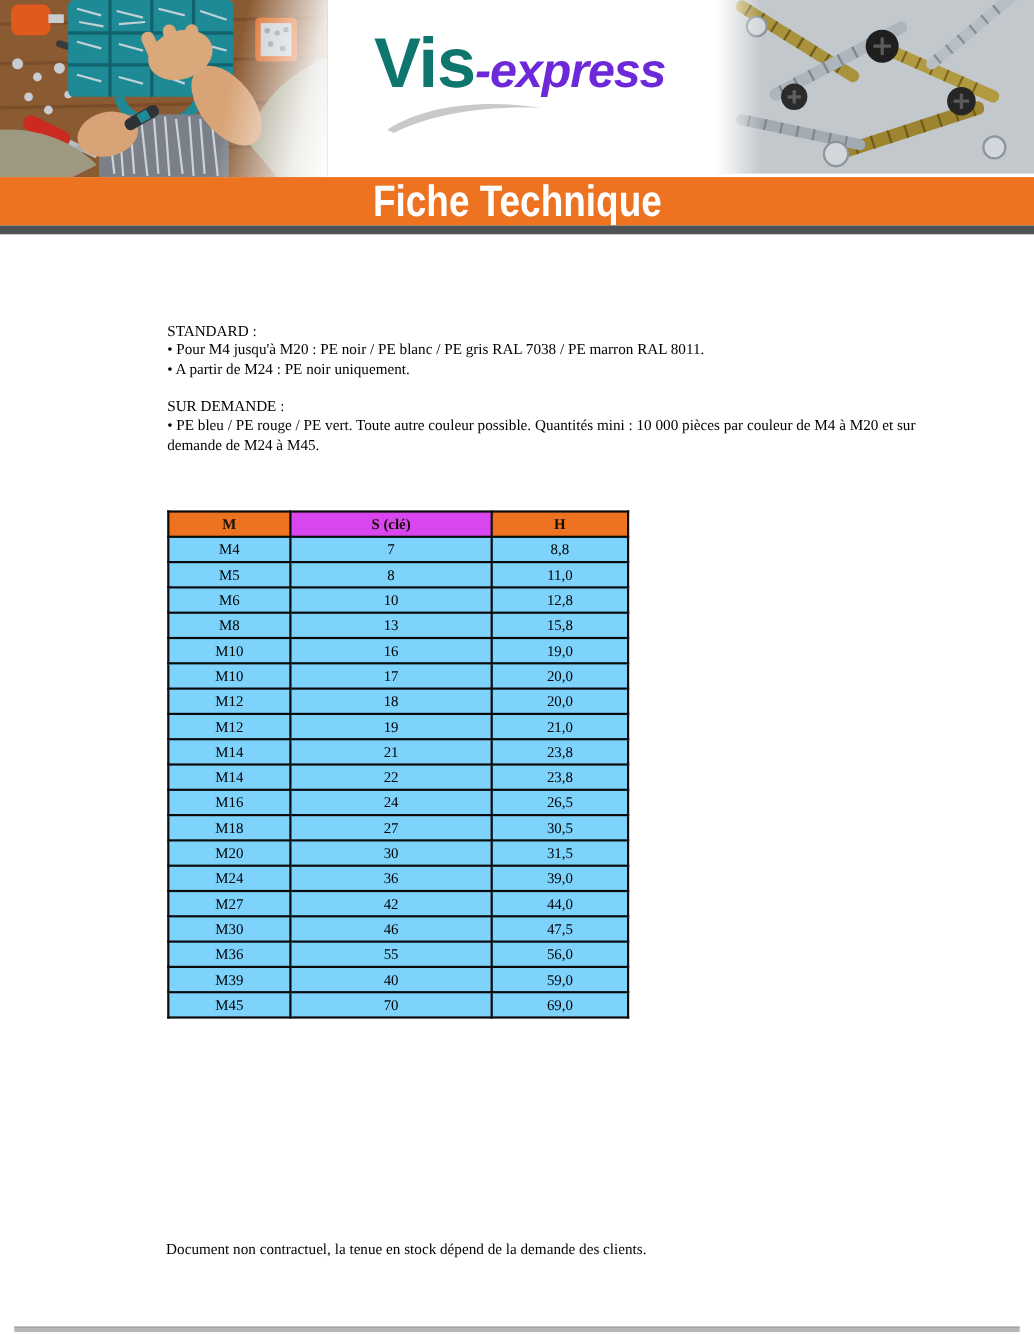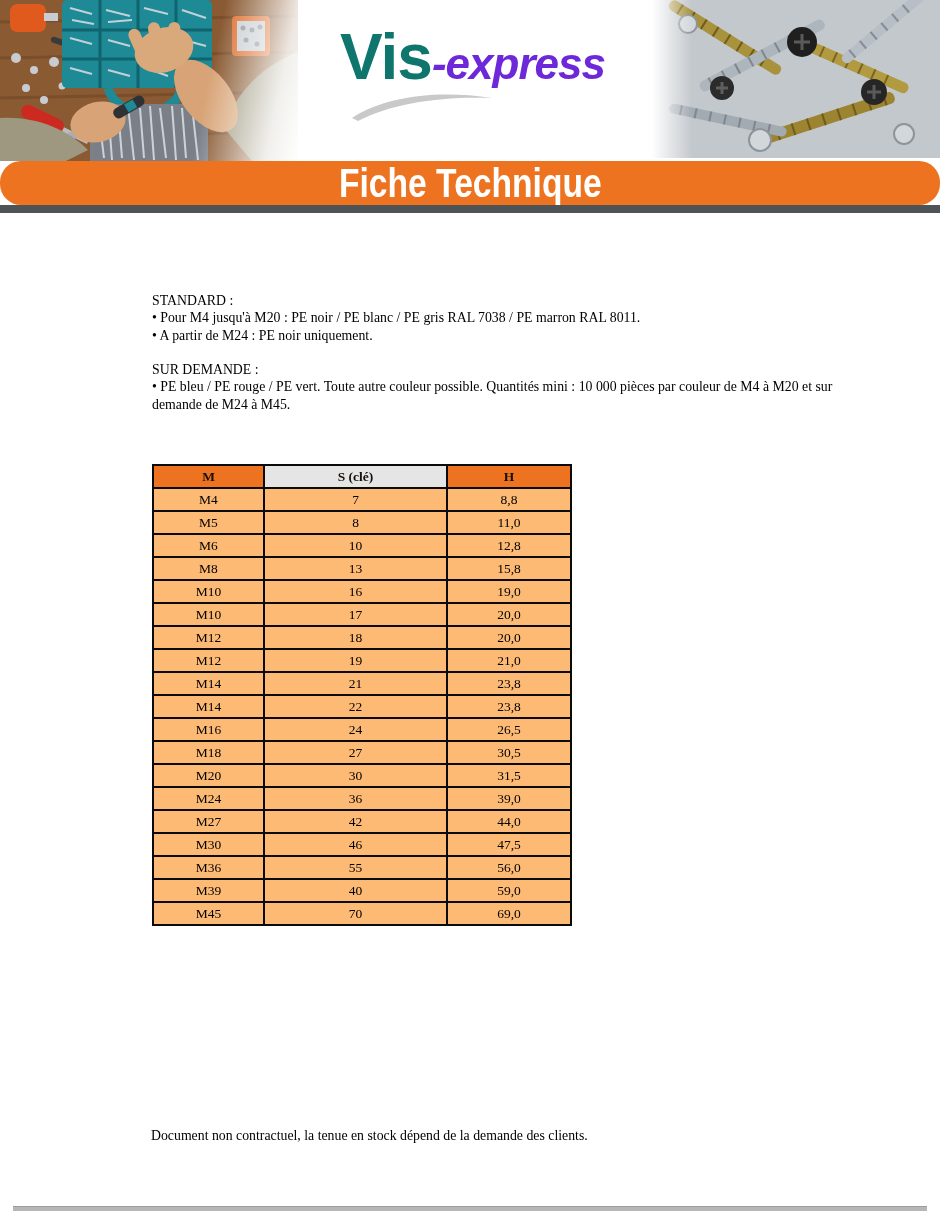--- a/index.html
+++ b/index.html
@@ -24,21 +24,21 @@
     font-size:64px; color:#0f766e; letter-spacing:-1px;
   }
   .logo-express {
     font-family:"Liberation Sans", sans-serif; font-weight:700; font-style:italic;
     font-size:44px; color:#6d28d9; letter-spacing:-1px;
   }
   .logo-swoosh { margin:-4px 0 0 6px; display:block; }
 
   .banner {
     position:absolute; top:161px; left:0; width:940px; height:44px;
-    display:flex; align-items:center; justify-content:center;border-radius:21px;
+    display:flex; align-items:center; justify-content:center;
   }
   .banner-text {
     color:#fff; font-family:"Liberation Sans", sans-serif; font-weight:700;
     font-size:40px; letter-spacing:0; transform:scaleX(.84); transform-origin:center;
   }
   .darkbar { position:absolute; top:205px; left:0; width:940px; height:8px; }
 
   
   .text-block { position:absolute; left:152px; width:712px; font-size:13.8px; line-height:17.3px; }
   .text-standard { top:292px; }
@@ -52,21 +52,21 @@
     border-collapse:collapse; table-layout:fixed;
     font-size:13.5px; text-align:center;
   }
   .spec-table col.c1 { width:111px; }
   .spec-table col.c2 { width:183px; }
   .spec-table col.c3 { width:124px; }
   .spec-table th {
     border:2px solid #0b0b0b; height:21px; font-weight:700; padding:0; color:#151008;
   }
   .spec-table td {
-    border:2px solid #0b0b0b; height:21px; padding:0; background:#fdba74;
+    border:2px solid #0b0b0b; height:21px; padding:0; background:#7dd3fc;
   }
 
   
   .footer-note { position:absolute; left:151px; top:1128px; font-size:13.8px; }
   .bottom-line { position:absolute; left:13px; top:1206px; width:914px; height:4px;
     background:#b6b6b6; border-top:1px solid #9d9d9d; }
 </style>
 </head>
 <body>
 
@@ -309,21 +309,21 @@
 
   <table class="spec-table">
     <colgroup>
         <col class="c1">
         <col class="c2">
         <col class="c3">
       </colgroup>
     <thead>
       <tr style="background:#ED7320;">
         <th style="background:#ED7320;">M</th>
-        <th style="background:#e5e5e5;">S (clé)</th>
+        <th style="background:#d946ef;">S (clé)</th>
         <th style="background:#ED7320;">H</th>
       </tr>
     </thead>
     <tbody>
 
         <tr>
           <td>M4</td>
           <td>7</td>
           <td>8,8</td>
         </tr>

